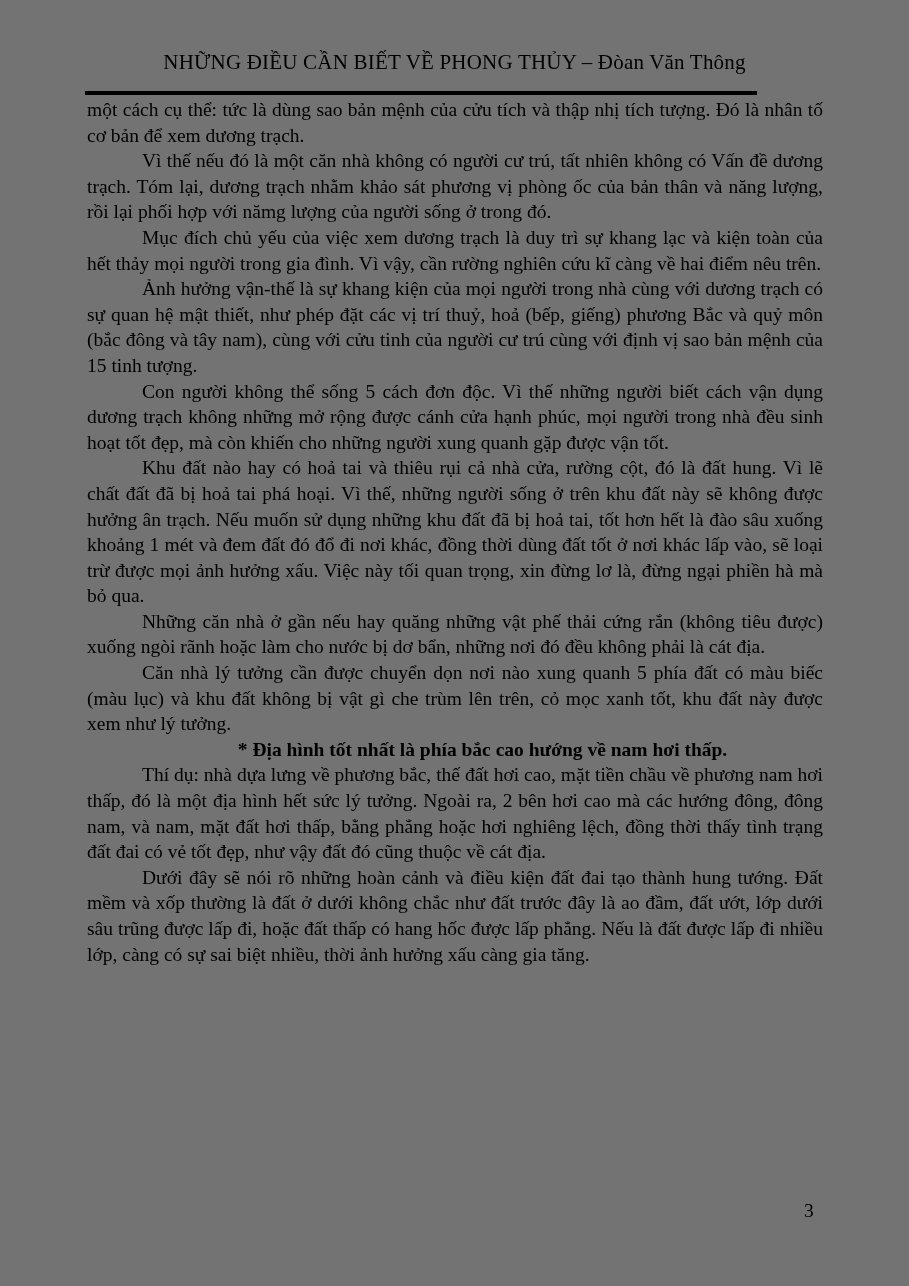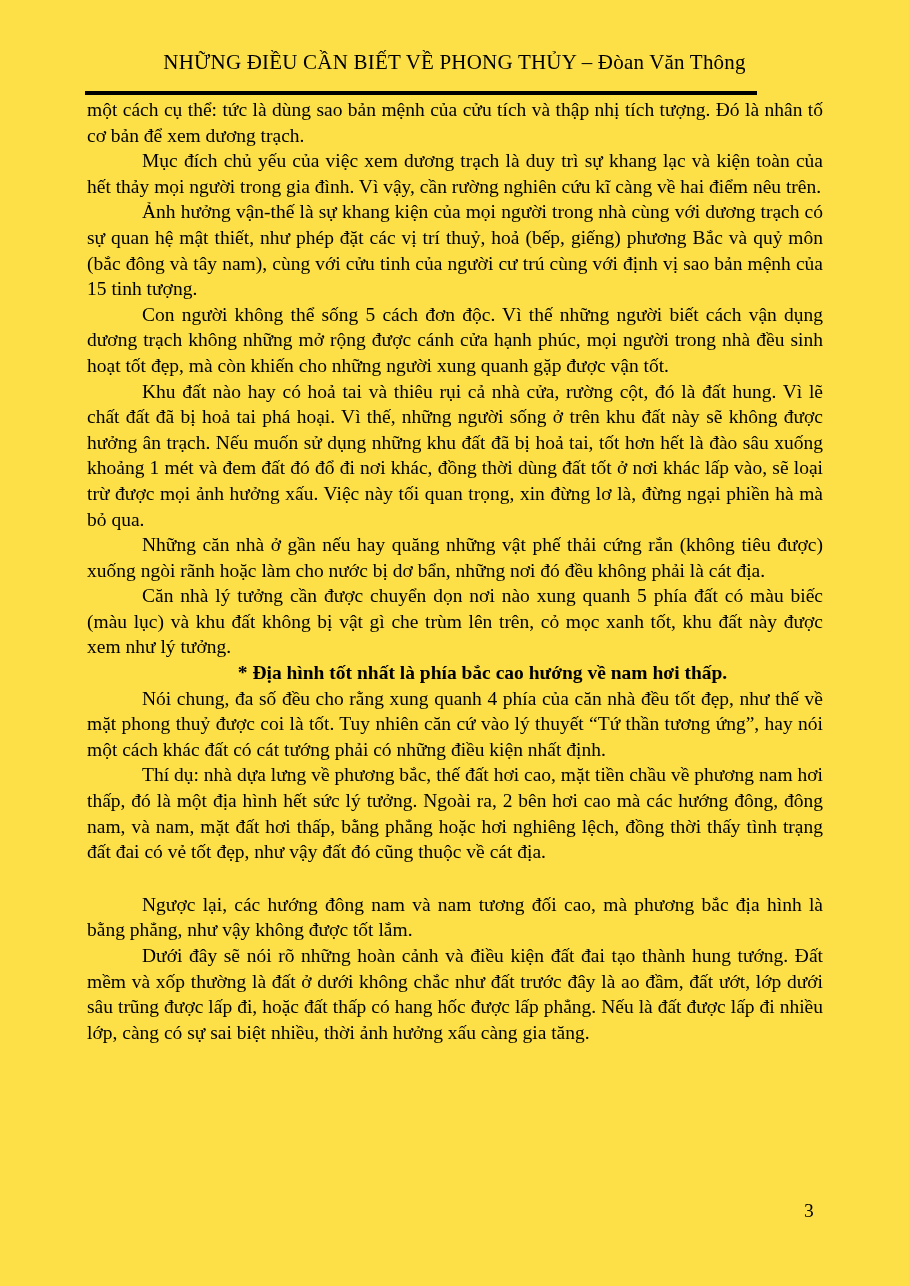--- a/index.html
+++ b/index.html
@@ -4,21 +4,21 @@
 <style>
   html, body {
     margin: 0;
     padding: 0;
     background: #ffffff;
   }
   .page {
     position: relative;
     width: 909px;
     height: 1286px;
-    background: #fde047;
+    background: #737373;
     color: #000000;
     font-family: "Liberation Serif", "DejaVu Serif", serif;
     overflow: hidden;
   }
   .doc-header {
     padding-top: 50px;
     text-align: center;
   }
   .doc-header .title {
     font-size: 21px;
@@ -71,28 +71,27 @@
 <div class="page">
 
   <div class="doc-header">
     <div class="title">NHỮNG ĐIỀU CẦN BIẾT VỀ PHONG THỦY – Đòan Văn Thông</div>
   </div>
 
   <div class="header-rule"></div>
 
   <div class="body-text">
     <p class="noindent">một cách cụ thể: tức là dùng sao bản mệnh của cửu tích và thập nhị tích tượng. Đó là nhân tố cơ bản để xem dương trạch.</p>
+    <p class="indent">Vì thế nếu đó là một căn nhà không có người cư trú, tất nhiên không có Vấn đề dương trạch. Tóm lại, dương trạch nhằm khảo sát phương vị phòng ốc của bản thân và năng lượng, rồi lại phối hợp với nămg lượng của người sống ở trong đó.</p>
     <p class="indent">Mục đích chủ yếu của việc xem dương trạch là duy trì sự khang lạc và kiện toàn của hết thảy mọi người trong gia đình. Vì vậy, cần rường nghiên cứu kĩ càng về hai điểm nêu trên.</p>
     <p class="indent">Ảnh hưởng vận-thế là sự khang kiện của mọi người trong nhà cùng với dương trạch có sự quan hệ mật thiết, như phép đặt các vị trí thuỷ, hoả (bếp, giếng) phương Bắc và quỷ môn (bắc đông và tây nam), cùng với cửu tinh của người cư trú cùng với định vị sao bản mệnh của 15 tinh tượng.</p>
     <p class="indent">Con người không thể sống 5 cách đơn độc. Vì thế những người biết cách vận dụng dương trạch không những mở rộng được cánh cửa hạnh phúc, mọi người trong nhà đều sinh hoạt tốt đẹp, mà còn khiến cho những người xung quanh gặp được vận tốt.</p>
     <p class="indent">Khu đất nào hay có hoả tai và thiêu rụi cả nhà cửa, rường cột, đó là đất hung. Vì lẽ chất đất đã bị hoả tai phá hoại. Vì thế, những người sống ở trên khu đất này sẽ không được hưởng ân trạch. Nếu muốn sử dụng những khu đất đã bị hoả tai, tốt hơn hết là đào sâu xuống khoảng 1 mét và đem đất đó đổ đi nơi khác, đồng thời dùng đất tốt ở nơi khác lấp vào, sẽ loại trừ được mọi ảnh hưởng xấu. Việc này tối quan trọng, xin đừng lơ là, đừng ngại phiền hà mà bỏ qua.</p>
     <p class="indent">Những căn nhà ở gần nếu hay quăng những vật phế thải cứng rắn (không tiêu được) xuống ngòi rãnh hoặc làm cho nước bị dơ bẩn, những nơi đó đều không phải là cát địa.</p>
     <p class="indent">Căn nhà lý tưởng cần được chuyển dọn nơi nào xung quanh 5 phía đất có màu biếc (màu lục) và khu đất không bị vật gì che trùm lên trên, cỏ mọc xanh tốt, khu đất này được xem như lý tưởng.</p>
     <p class="heading">* Địa hình tốt nhất là phía bắc cao hướng về nam  hơi thấp.</p>
-    <p class="indent">Nói chung, đa số đều cho rằng xung quanh 4 phía của căn nhà đều tốt đẹp, như thế về mặt phong thuỷ được coi là tốt. Tuy nhiên căn cứ vào lý thuyết “Tứ thần tương ứng”, hay nói một cách khác đất có cát tướng phải có những điều kiện nhất định.</p>
     <p class="indent">Thí dụ: nhà dựa lưng về phương bắc, thế đất hơi cao, mặt tiền chầu về phương nam hơi thấp, đó là một địa hình hết sức lý tưởng. Ngoài ra, 2 bên hơi cao mà các hướng đông, đông nam, và nam, mặt đất hơi thấp, bằng phẳng hoặc hơi nghiêng lệch, đồng thời thấy tình trạng đất đai có vẻ tốt đẹp, như vậy đất đó cũng thuộc về cát địa.</p>
-    <p class="indent gap-before">Ngược lại, các hướng đông nam và nam tương đối cao, mà phương bắc địa hình là bằng phẳng, như vậy không được tốt lắm.</p>
     <p class="indent">Dưới đây sẽ nói rõ những hoàn cảnh và điều kiện đất đai tạo thành hung tướng. Đất mềm và xốp thường là đất ở dưới không chắc như đất trước đây là ao đầm, đất ướt, lớp dưới sâu trũng được lấp đi, hoặc đất thấp có hang hốc được lấp phẳng. Nếu là đất được lấp đi nhiều lớp, càng có sự sai biệt nhiều, thời ảnh hưởng xấu càng gia tăng.</p>
   </div>
 
   <div class="page-number">3</div>
 
 </div>
 
 </body></html>

